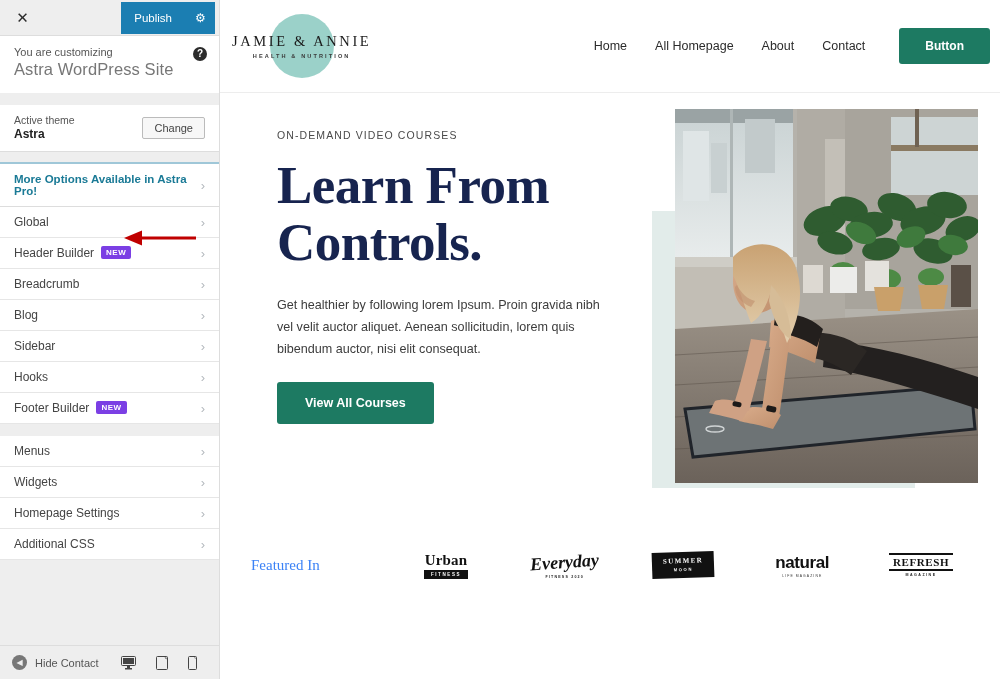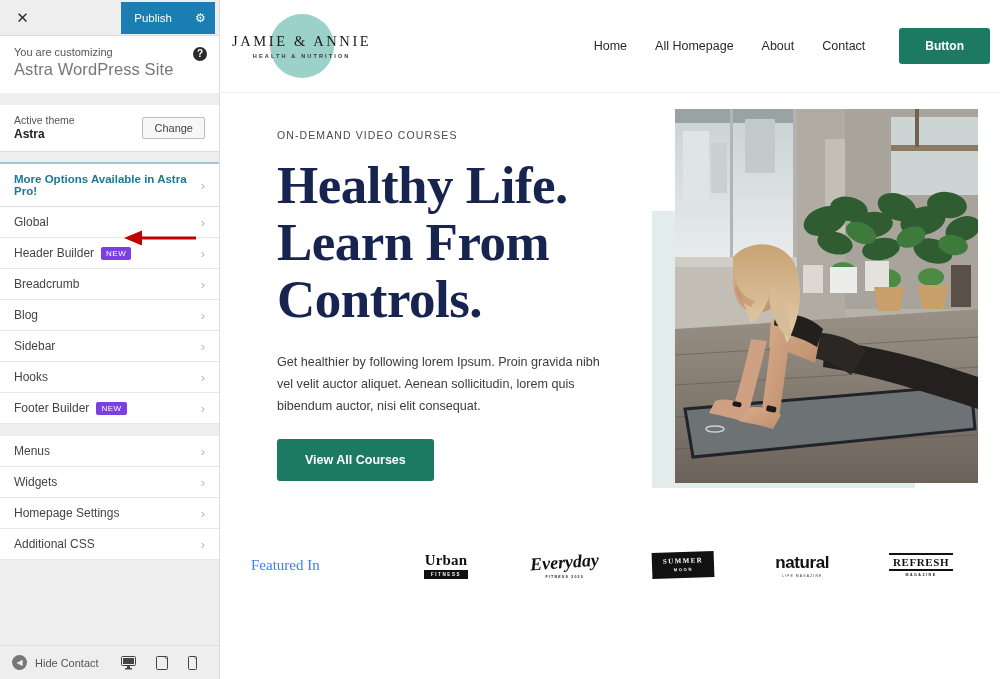--- a/index.html
+++ b/index.html
@@ -78,23 +78,23 @@
   }
   .chev { color: #b4b9be; font-size: 13px; font-weight: normal; }
 
   .cz-list { background: #fff; }
   .cz-item {
     height: 31px; padding: 0 14px;
     display: flex; align-items: center; justify-content: space-between;
     border-bottom: 1px solid #e6e6e6;
     font-size: 12px; color: #444; cursor: pointer; background: #fff;
   }
-  .cz-item-left { display: flex; align-items: flex-end; gap: 7px; }
+  .cz-item-left { display: flex; align-items: flex-start; gap: 7px; }
   .badge-new {
-    background: #7b3fe4; color: #fff; font-size: 8px; font-weight: normal;
+    background: #7b3fe4; color: #fff; font-size: 8px; font-weight: bold;
     padding: 2px 5px; border-radius: 2px; letter-spacing: .5px;
   }
   .cz-spacer { height: 12px; background: #eeeeee; }
 
   .cz-foot-spacer { flex: 1; background: #eeeeee; }
   .cz-footer {
     height: 34px; background: #eeeeee; border-top: 1px solid #ddd;
     display: flex; align-items: center; padding: 0 12px; gap: 8px;
   }
   .cz-collapse {
@@ -356,21 +356,20 @@
         <a>About</a>
         <a>Contact</a>
         <div class="nav-btn">Button</div>
       </div>
     </div>
 
     <div class="hero">
       <div class="hero-left">
         <div class="eyebrow">ON-DEMAND VIDEO COURSES</div>
         <h1 class="hero-h1">
-          <div>Healthy Life.</div>
           <div>Learn From</div>
           <div>Controls.</div>
         </h1>
         <p class="hero-p">Get healthier by following lorem Ipsum. Proin gravida nibh vel velit auctor aliquet. Aenean sollicitudin, lorem quis bibendum auctor, nisi elit consequat.</p>
         <div class="hero-cta">View All Courses</div>
       </div>
 
       <div class="hero-frame"></div>
 
       <div class="photo">

